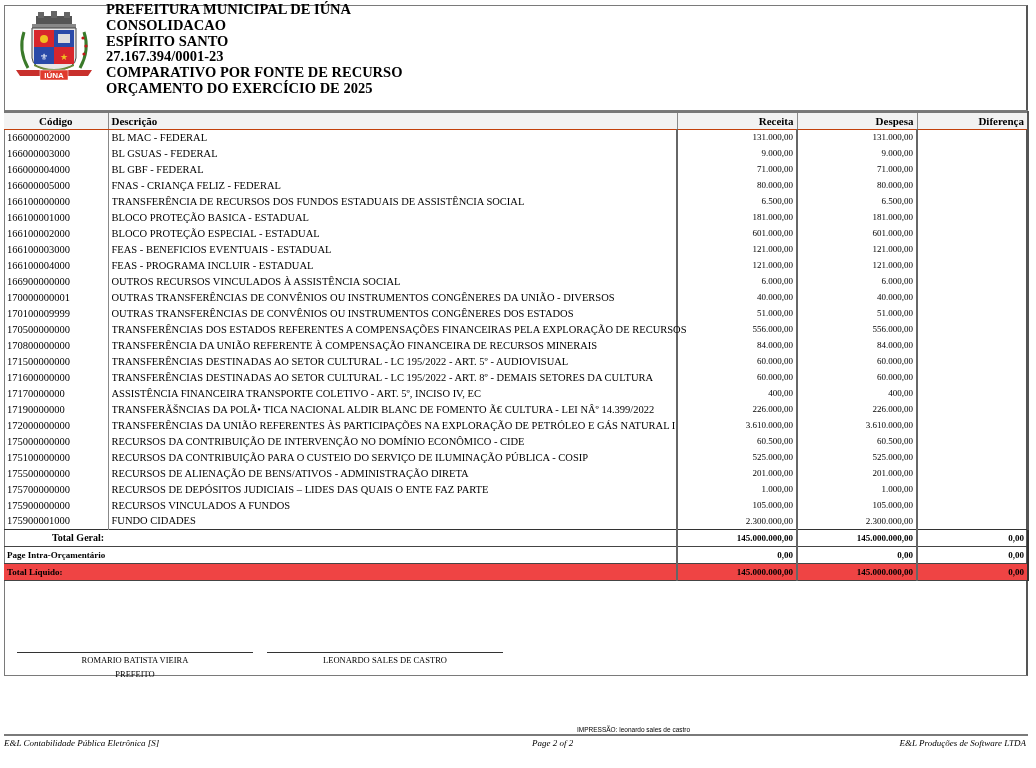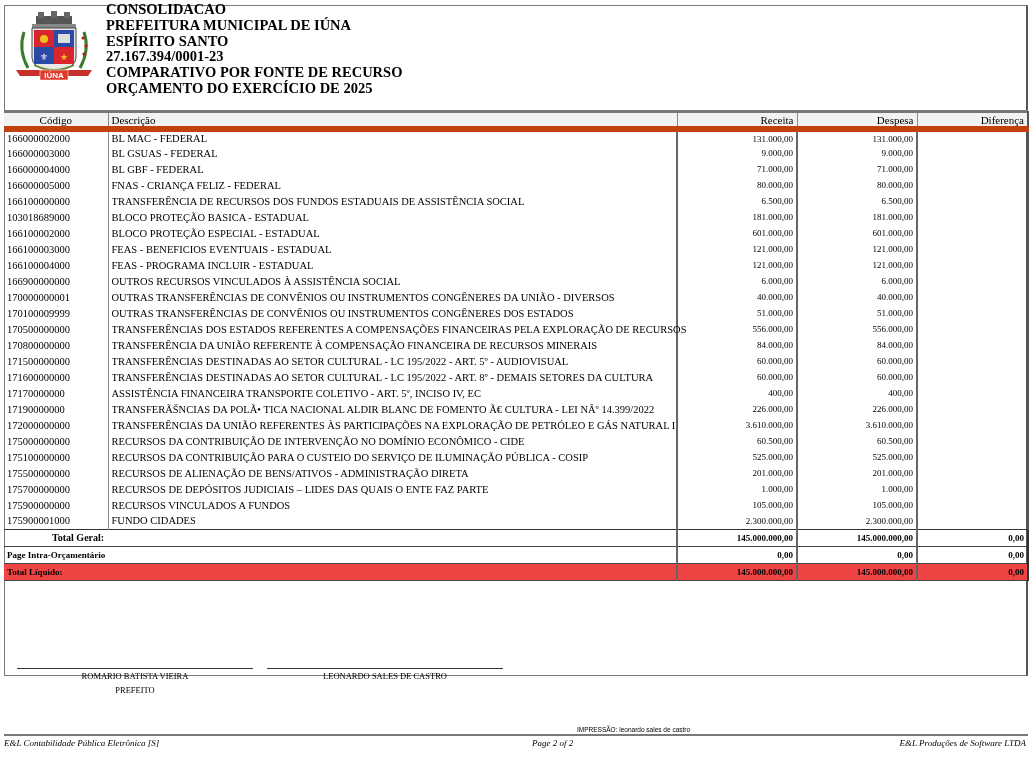--- a/index.html
+++ b/index.html
@@ -21,22 +21,22 @@
   table.grid {
     position: absolute; left: 4px; top: 111px; width: 1024px;
     border-collapse: collapse; table-layout: fixed;
   }
   table.grid col.c-code { width: 104px; }
   table.grid col.c-desc { width: 569px; }
   table.grid col.c-rec { width: 120px; }
   table.grid col.c-desp { width: 120px; }
   table.grid col.c-dif { width: 111px; }
 
-  th { font-size: 11px; font-weight: normal; height: 17px; background: #f2f2f2;
-       border-top: 2px solid #777; border-bottom: 6px solid #c2410c; padding: 0 3px; white-space: nowrap; }
+  th { font-size: 11px; font-weight: bold; height: 17px; background: #f2f2f2;
+       border-top: 2px solid #777; border-bottom: 1px solid #c2410c; padding: 0 3px; white-space: nowrap; }
   th.code { text-align: center; }
   th.desc { text-align: left; border-left: 1px solid #888; }
   th.num { text-align: right; border-left: 1px solid #888; }
   th.dif { border-right: 2px solid #555; }
 
   td { font-size: 10.5px; height: 16px; padding: 0 3px; white-space: nowrap; overflow: hidden; vertical-align: middle; }
   td.code { font-size: 10.5px; }
   td.desc { border-left: 1px solid #888; overflow: visible; max-width: 569px; }
   td.desc span { display: block; width: 575px; overflow: hidden; white-space: nowrap; }
   td.num { text-align: right; font-size: 9px; border-left: 2px solid #666; }
@@ -44,21 +44,21 @@
   td.dif { border-left: 2px solid #666; border-right: 2px solid #555; }
 
   tr.total td { font-weight: bold; font-size: 9.5px; height: 17px; border-top: 1px solid #444; }
   tr.total td.label { font-size: 10px; }
   tr.total td.num { font-size: 9px; }
   tr.total.shaded td { background: #ef4444; border-bottom: 1px solid #444; }
   tr.total.first td { border-top: 1.5px solid #333; padding-left: 48px; }
   tr.total td.dif { border-right: 2px solid #333; }
   tr.total td.small { font-size: 9px; }
 
-  .sig { position: absolute; top: 668px; width: 236px; border-top: 1px solid #333; text-align: center;
+  .sig { position: absolute; top: 652px; width: 236px; border-top: 1px solid #333; text-align: center;
          font-size: 8.5px; line-height: 14px; }
   .sig div { line-height: 14px; }
   .sig1 { left: 17px; }
   .sig2 { left: 267px; }
 
   .impressao { position: absolute; left: 577px; top: 726px; font-family: "Liberation Sans", sans-serif; font-size: 6.5px; }
   .footer-rule { position: absolute; left: 4px; top: 734px; width: 1024px; border-top: 2px solid #7a7a7a; }
   .foot { position: absolute; top: 738px; font-size: 9px; font-style: italic; }
   .foot-left { left: 4px; }
   .foot-mid { left: 532px; }
@@ -98,22 +98,22 @@
     <circle cx="76" cy="36" r="1.6" fill="#c01818"></circle>
     <circle cx="74" cy="44" r="1.6" fill="#c01818"></circle>
 
     <path d="M6 60 H82 L78 66 H10 Z" fill="#c8302c"></path>
     <rect x="30" y="60" width="28" height="10" fill="#e03a2c" stroke="#fff" stroke-width="0.5"></rect>
     <text x="44" y="68" font-size="8" font-weight="bold" fill="#fff" text-anchor="middle" font-family="Liberation Sans, sans-serif">IÚNA</text>
   </svg>
 </div>
 
 <div class="header-lines">
+  <div>PREFEITURA MUNICIPAL DE IÚNA</div>
   <div>CONSOLIDACAO</div>
-  <div>PREFEITURA MUNICIPAL DE IÚNA</div>
   <div>ESPÍRITO SANTO</div>
   <div>27.167.394/0001-23</div>
   <div>COMPARATIVO POR FONTE DE RECURSO</div>
   <div>ORÇAMENTO DO EXERCÍCIO DE 2025</div>
 </div>
 
 <table class="grid">
   <colgroup>
     <col class="c-code">
       <col class="c-desc">
@@ -170,21 +170,21 @@
       <tr>
         <td class="code">166100000000</td>
         <td class="desc">
           <span>TRANSFERÊNCIA DE RECURSOS DOS FUNDOS ESTADUAIS DE ASSISTÊNCIA SOCIAL</span>
         </td>
         <td class="num">6.500,00</td>
         <td class="num desp">6.500,00</td>
         <td class="dif"></td>
       </tr>
       <tr>
-        <td class="code">103018689000</td>
+        <td class="code">166100001000</td>
         <td class="desc">
           <span>BLOCO PROTEÇÃO BASICA - ESTADUAL</span>
         </td>
         <td class="num">181.000,00</td>
         <td class="num desp">181.000,00</td>
         <td class="dif"></td>
       </tr>
       <tr>
         <td class="code">166100002000</td>
         <td class="desc">

